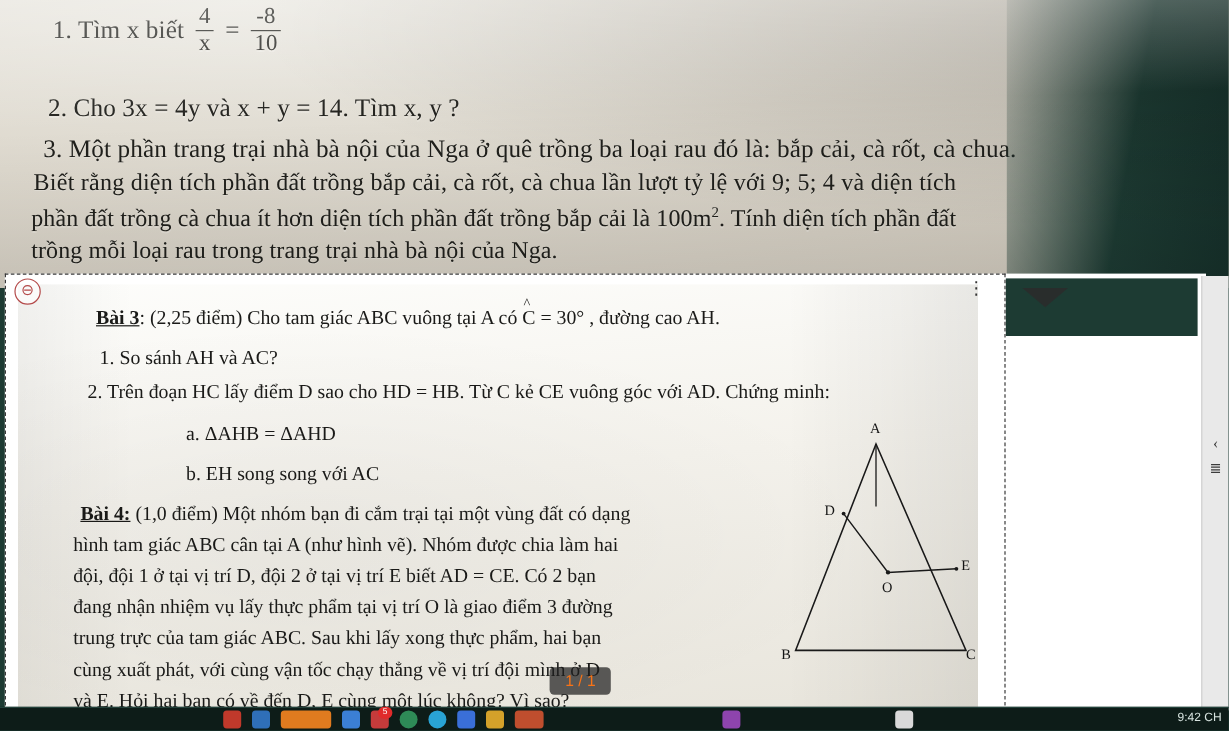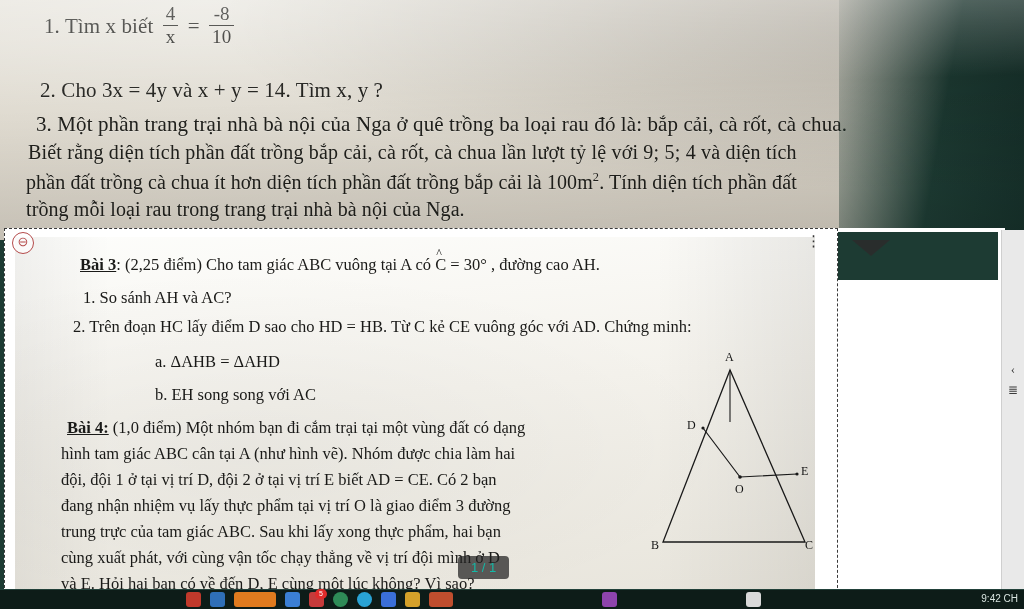--- a/index.html
+++ b/index.html
@@ -158,21 +158,21 @@
     font-size: 15px;
     line-height: 21px;
     text-align: center;
     letter-spacing: 0;
   }
   .page-pill {
     position: absolute;
     left: 458px; top: 556px;
     padding: 4px 13px;
     background: rgba(32,32,32,0.72);
-    color: #14b8a6;
+    color: #f97316;
     border-radius: 4px;
     font-family: "Liberation Sans", sans-serif;
     font-size: 13px;
   }
   .rail-white {
     position: absolute;
     left: 836px; top: 228px;
     width: 168px; height: 363px;
     background: #ffffff;
     border-left: 1px solid #d8d8d8;

